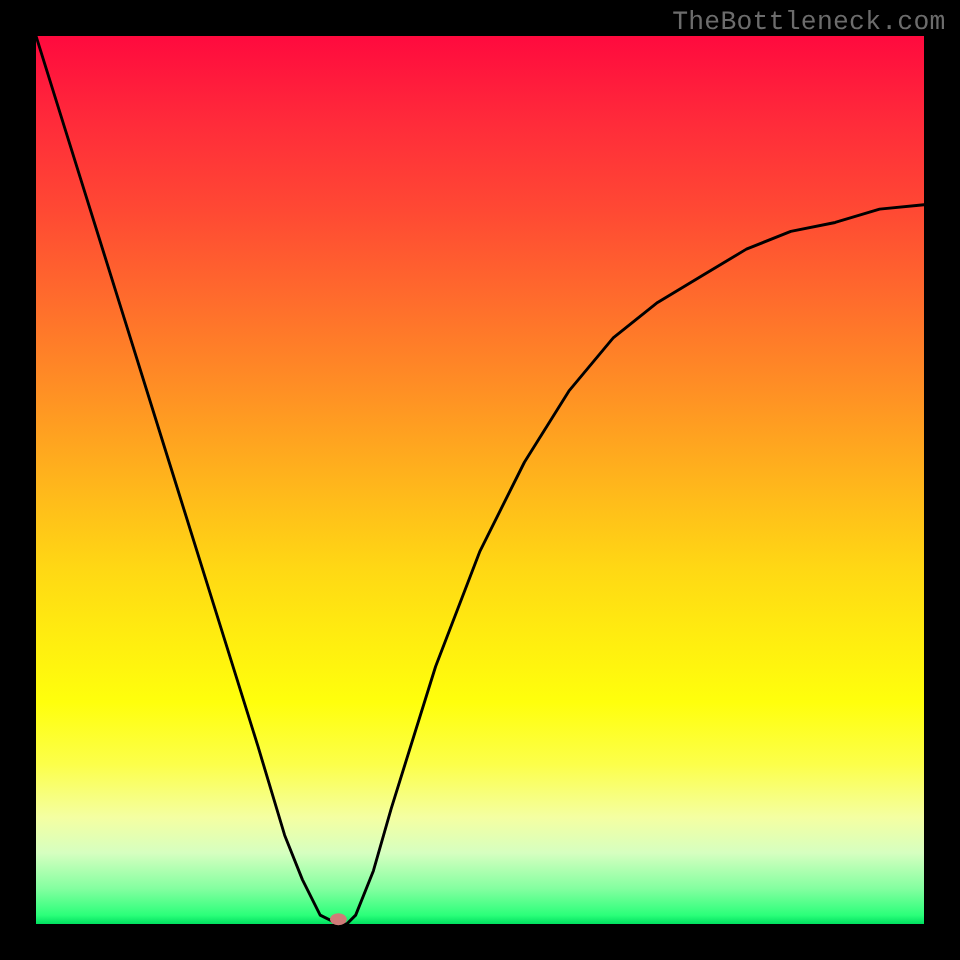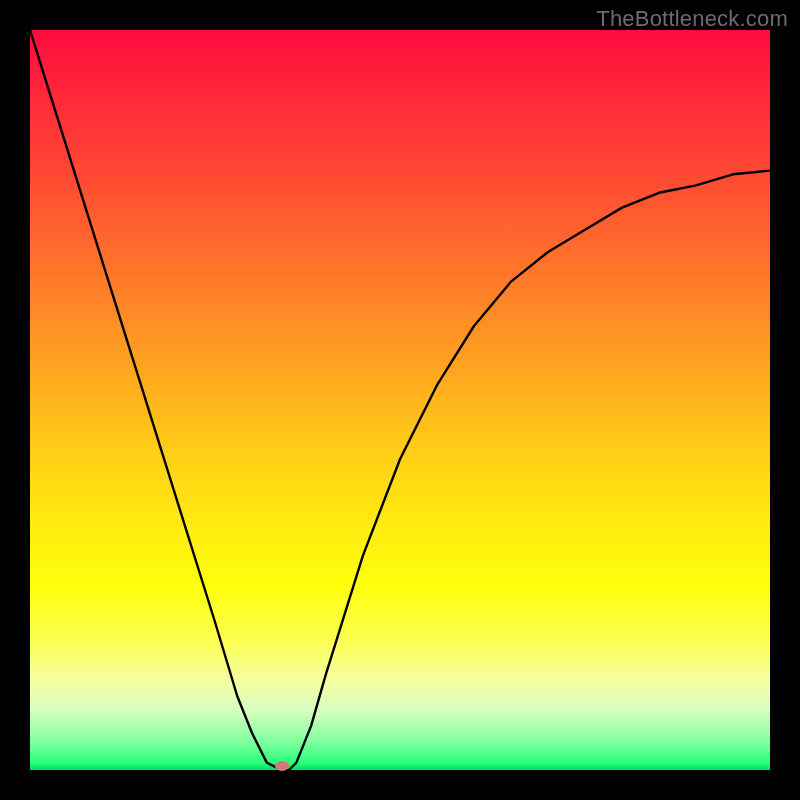--- a/index.html
+++ b/index.html
@@ -30,21 +30,21 @@
       #f4ffa2 88%,
       #d6ffc0 92%,
       #84ffa0 96%,
       #2cff7a 99%,
       #00e060 100%);
   }
   .watermark {
     position: absolute;
     top: 6px;
     right: 12px;
-    font-family: Liberation Sans, sans-serif;
+    font-family: Liberation Mono, monospace;
     font-size: 22px;
     font-weight: 500;
     color: #6c6c6c;
     letter-spacing: 0.2px;
   }
   svg.curve {
     position: absolute;
     left: 0; top: 0;
     width: 740px; height: 740px;
   }

